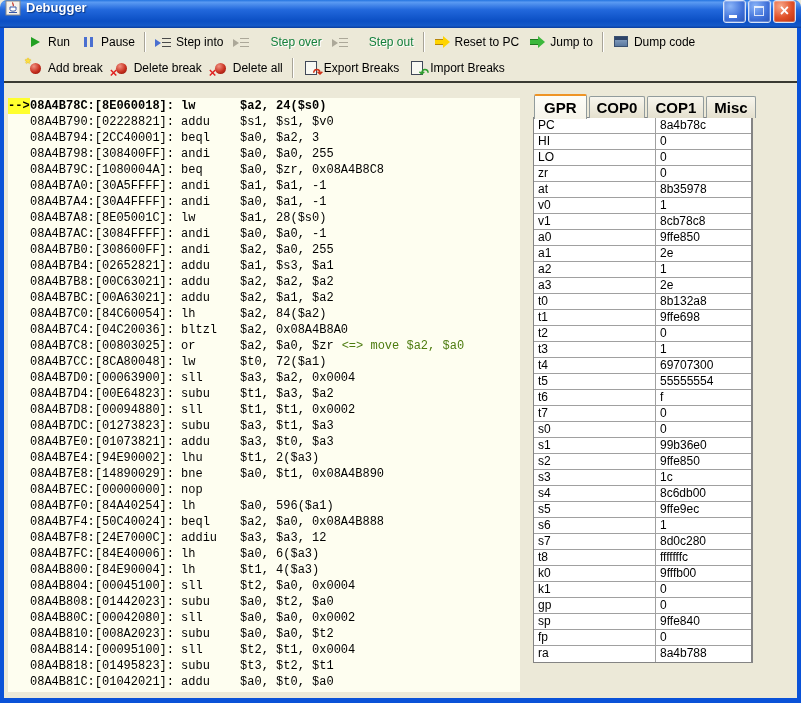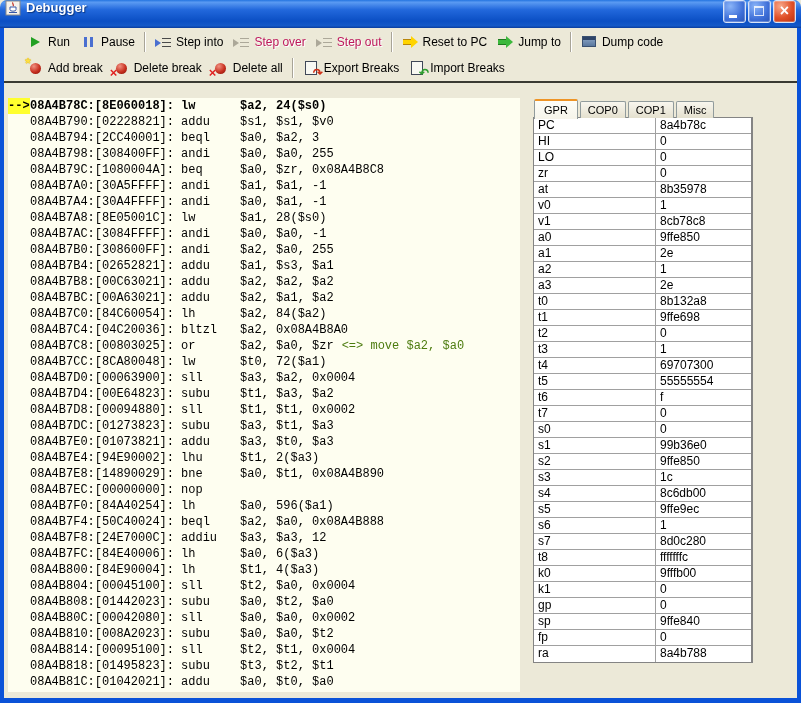--- a/index.html
+++ b/index.html
@@ -24,21 +24,21 @@
   
   .frame{position:absolute;top:28px;left:0;right:0;bottom:0;background:#ECE9D8;
     border-left:4px solid #0A52D8;border-right:4px solid #0A52D8;border-bottom:5px solid #0A52D8;}
 
   
   .toolbar{display:flex;align-items:center;padding-left:18px;font-size:12px;color:#000;}
   .toolbar.tb1{height:27px;}
   .toolbar.tb2{height:26px;}
   .tbtn{display:inline-flex;align-items:center;gap:4px;padding:2px 5px;white-space:nowrap;}
   .tbtn.sep{padding:0;width:0;height:20px;border-left:1px solid #A8A497;border-right:1px solid #FFFFFF;margin:0 4px;}
-  .tbtn.disabled .tblabel{color:#be185d;text-shadow:1px 1px 0 #fff;}
+  .tbtn.disabled .tblabel{color:#15803d;text-shadow:1px 1px 0 #fff;margin-left:16px;}
   .tbicon{position:relative;display:inline-block;width:17px;height:16px;}
 
   .ic-run-icon::before{content:"";position:absolute;left:4px;top:3px;
     border-left:9px solid #22A022;border-top:5px solid transparent;border-bottom:5px solid transparent;}
   .ic-pause-icon::before{content:"";position:absolute;left:4px;top:3px;width:3px;height:10px;background:#4A6FD0;}
   .ic-pause-icon::after{content:"";position:absolute;left:10px;top:3px;width:3px;height:10px;background:#4A6FD0;}
   .ic-step-into-icon::before,.ic-step-over-icon::before,.ic-step-out-icon::before{content:"";position:absolute;left:0;top:5px;
     border-left:6px solid #4A6FD0;border-top:4px solid transparent;border-bottom:4px solid transparent;}
   .ic-step-into-icon::after,.ic-step-over-icon::after,.ic-step-out-icon::after{content:"";position:absolute;right:1px;top:4px;width:9px;height:9px;
     background:repeating-linear-gradient(to bottom,#4A4A4A 0 1px,transparent 1px 4px);}
@@ -77,21 +77,21 @@
   .dline .mn{display:inline-block;width:66px;flex:0 0 66px;padding-left:7px;box-sizing:border-box;}
   .dline .ops{display:inline-block;}
   .dline .ann{display:inline-block;color:#4d7c0f;padding-left:8px;}
   .dline.cur{font-weight:bold;}
   .dline.cur .arrow{background:#FFFF2E;font-weight:bold;}
 
   
   .regpane{position:absolute;left:529px;top:8px;width:256px;}
   .tabs{position:relative;z-index:2;display:flex;align-items:flex-end;gap:2px;height:22px;padding-left:1px;}
   .tab{border:1px solid #919B9C;border-bottom:none;border-radius:2px 2px 0 0;padding:2px 7px 2px;
-    background:linear-gradient(#F8F6EE,#E4E0CE);font-size:11px;color:#000;}
+    background:linear-gradient(#F8F6EE,#E4E0CE);font-size:15px;color:#000;font-weight:bold;}
   .tab.active{border-top:2px solid #EE9426;padding:3px 9px 3px;background:linear-gradient(#FDFDF8,#F6F4EA);margin-bottom:-1px;}
   .regtable{position:relative;z-index:1;margin-top:-1px;width:220px;background:#fff;
     border:1px solid #848484;border-right-width:2px;box-sizing:border-box;}
   .regrow{display:flex;height:16px;box-sizing:border-box;border-bottom:1px solid #A0A0A0;font-size:12px;line-height:15px;}
   .regrow:last-child{border-bottom:none;}
   .regname{width:122px;flex:0 0 122px;border-right:1px solid #A0A0A0;padding-left:4px;box-sizing:border-box;color:#000;}
   .regval{flex:1;padding-left:4px;color:#000;}
 </style>
 </head>
 <body>

